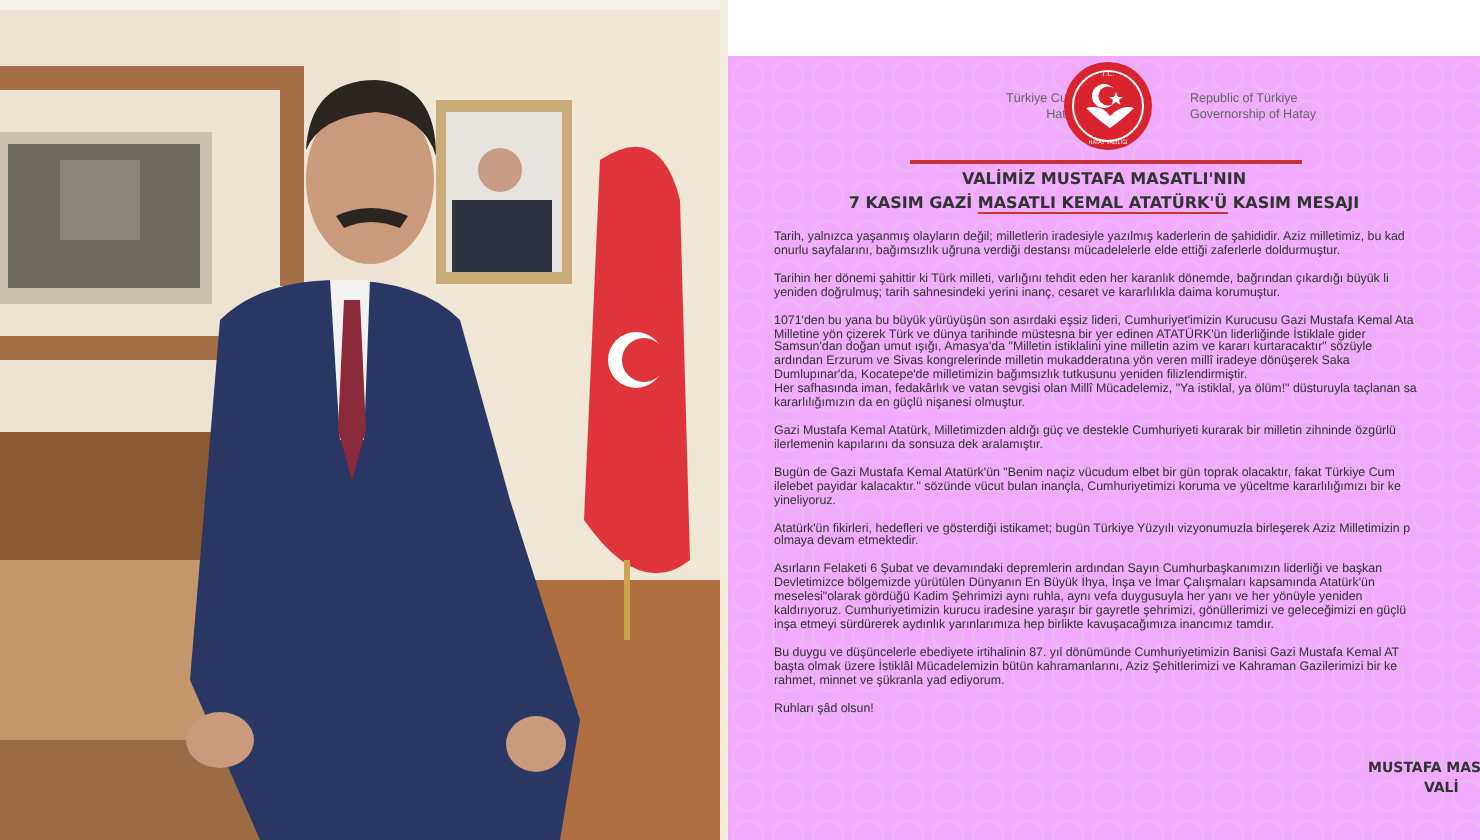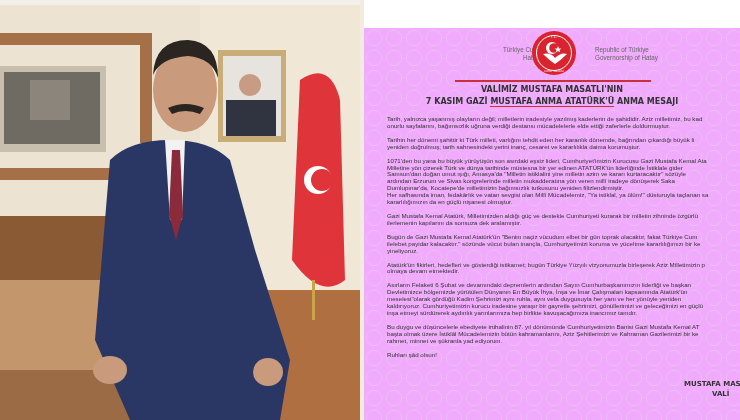--- a/index.html
+++ b/index.html
@@ -91,21 +91,21 @@
     </svg>
     <div class="hdr-right">
       <div>Republic of Türkiye</div>
       <div>Governorship of Hatay</div>
     </div>
   </div>
   <div class="redline"></div>
 
   <div class="title">
     <div>VALİMİZ MUSTAFA MASATLI'NIN</div>
-    <div><span>7 KASIM GAZİ </span><span class="u">MUSTAFA ANMA ATATÜRK'Ü</span><span> ANMA MESAJI</span></div>
+    <div><span>7 KASIM GAZİ </span><span class="u">MASATLI KEMAL ATATÜRK'Ü</span><span> KASIM MESAJI</span></div>
   </div>
 
   <div class="body">
     <p>Tarih, yalnızca yaşanmış olayların değil; milletlerin iradesiyle yazılmış kaderlerin de şahididir. Aziz milletimiz, bu kad
 onurlu sayfalarını, bağımsızlık uğruna verdiği destansı mücadelelerle elde ettiği zaferlerle doldurmuştur.</p>
     <p>Tarihin her dönemi şahittir ki Türk milleti, varlığını tehdit eden her karanlık dönemde, bağrından çıkardığı büyük li
 yeniden doğrulmuş; tarih sahnesindeki yerini inanç, cesaret ve kararlılıkla daima korumuştur.</p>
     <p>1071'den bu yana bu büyük yürüyüşün son asırdaki eşsiz lideri,  Cumhuriyet'imizin Kurucusu Gazi Mustafa Kemal Ata
 Milletine yön çizerek Türk ve dünya tarihinde müstesna  bir yer edinen ATATÜRK'ün  liderliğinde İstiklale gider
 Samsun'dan doğan umut ışığı, Amasya'da "Milletin istiklalini yine milletin azim ve kararı kurtaracaktır" sözüyle

